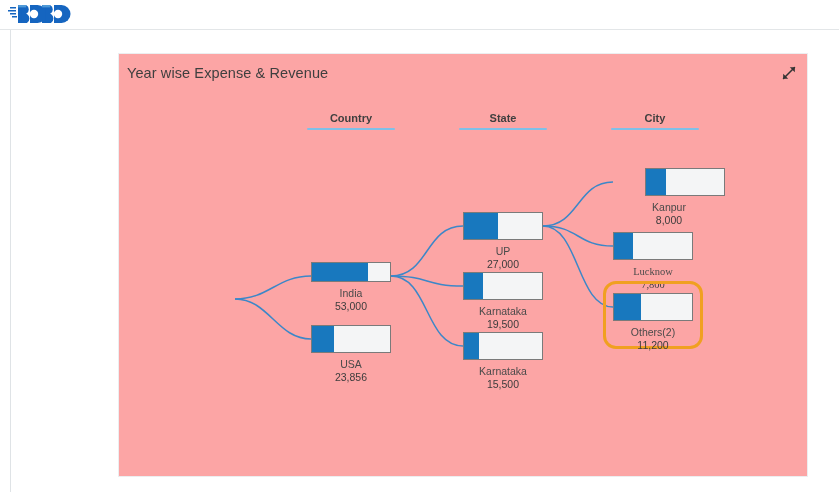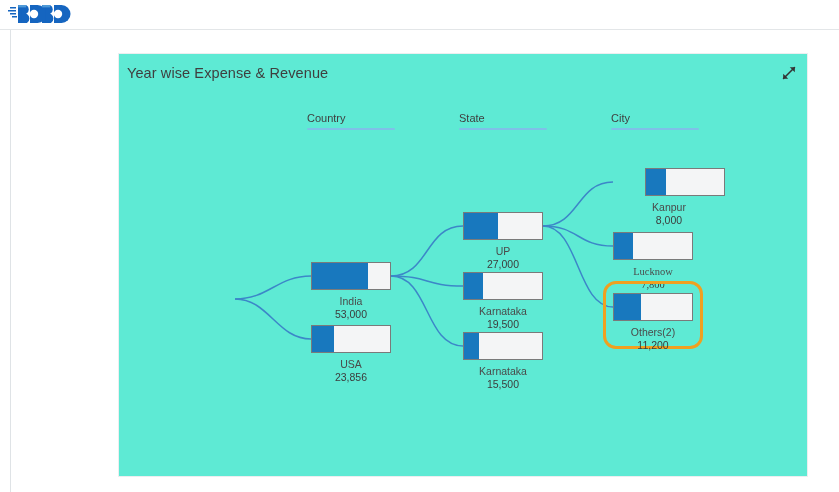--- a/index.html
+++ b/index.html
@@ -42,21 +42,21 @@
     left: 11px; top: 30px;
     width: 828px; height: 462px;
     background: #ffffff;
   }
 
   
   .card {
     position: absolute;
     left: 118px; top: 53px;
     width: 690px; height: 424px;
-    background: #5eead4;
+    background: #fca5a5;
     border: 1px solid #eceef0;
     box-sizing: border-box;
   }
   .card-title {
     position: absolute;
     left: 8px; top: 11px;
     font-size: 14.5px;
     color: #3f3f3f;
     letter-spacing: .1px;
     white-space: nowrap;
@@ -77,23 +77,24 @@
   .links {
     position: absolute;
     left: 0; top: 0;
     width: 690px; height: 424px;
     pointer-events: none;
   }
 
   
   .col-head {
     position: absolute;
-    text-align: left;
+    text-align: center;
     font-size: 11px;
     color: #3f3f3f;
+    font-weight: bold;
   }
   .col-head .ch-label { display: block; padding-bottom: 4px; white-space: nowrap; }
   .col-head .ch-rule {
     display: block;
     height: 2px;
     background: #7fc0e8;
     border-radius: 1px;
   }
 
   
@@ -211,21 +212,21 @@
     <div class="col-head" style="left:340px; top:58px; width:88px;">
       <span class="ch-label">State</span>
       <span class="ch-rule"></span>
     </div>
     <div class="col-head" style="left:492px; top:58px; width:88px;">
       <span class="ch-label">City</span>
       <span class="ch-rule"></span>
     </div>
 
 
-    <div class="node" style="left:192px; top:208px; width:80px; height:28px;">
+    <div class="node" style="left:192px; top:208px; width:80px; height:20px;">
       <div class="node-bar">
         <div class="node-fill" style="width:72%;"></div>
       </div>
       <div class="node-cap">
         <span class="nc-label">India</span><br>
         <span class="nc-val">53,000</span>
       </div>
     </div>
 
     <div class="node" style="left:192px; top:271px; width:80px; height:28px;">

